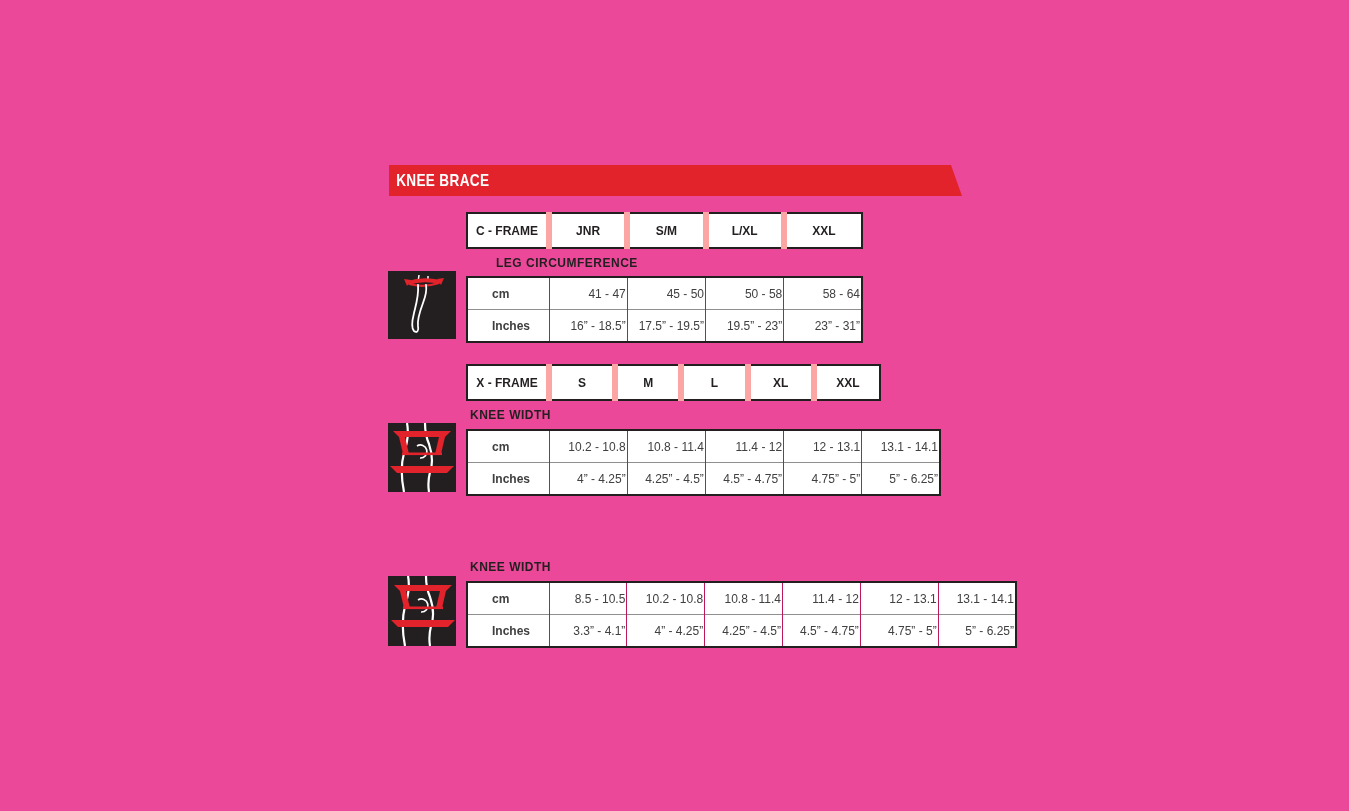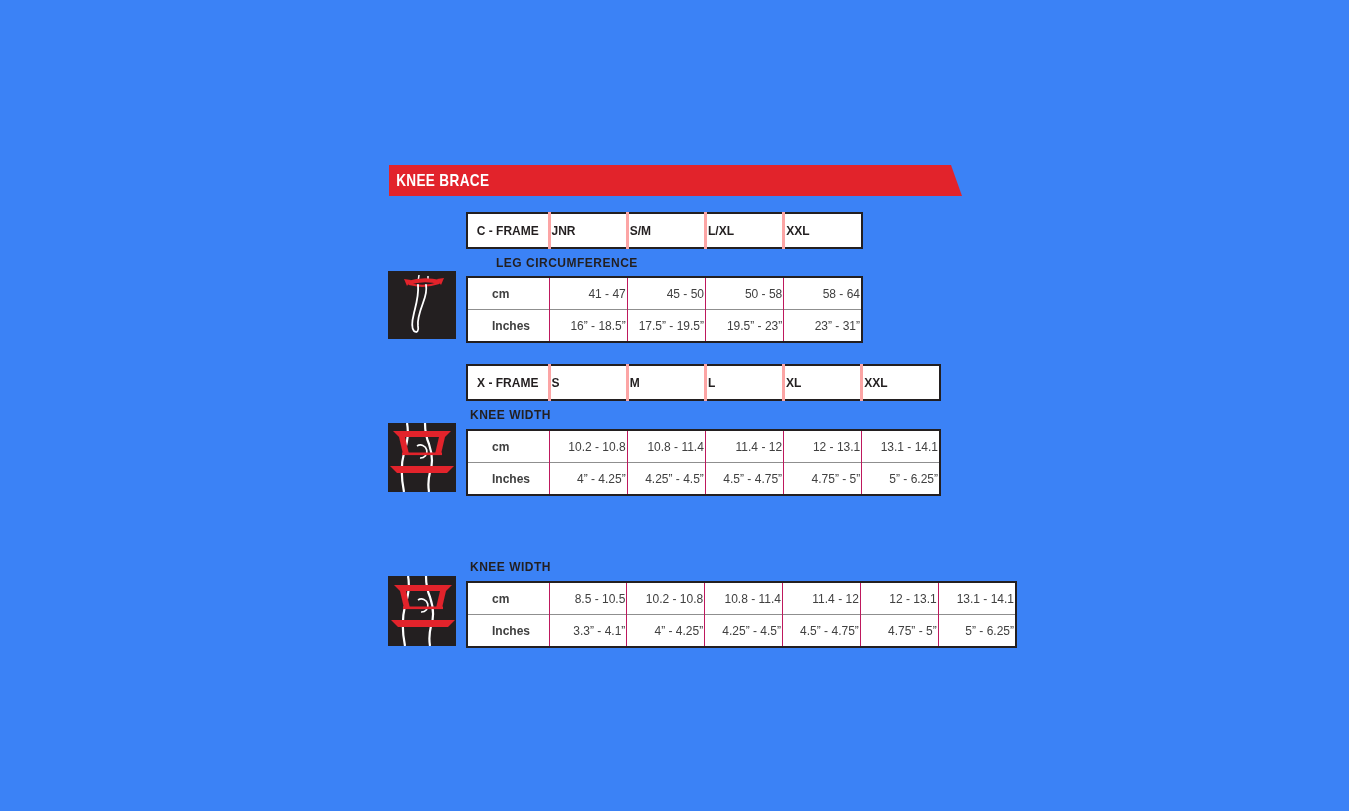--- a/index.html
+++ b/index.html
@@ -1,49 +1,49 @@
 <!DOCTYPE html>
 <html><head>
 <meta charset="utf-8">
 <style>
   html,body{margin:0;padding:0;background:#ffffff;}
-  .page{position:relative;width:1349px;height:811px;background:#3b82f6;overflow:hidden;
+  .page{position:relative;width:1349px;height:811px;background:#ec4899;overflow:hidden;
         font-family:"Liberation Sans", sans-serif;color:#231f20;}
 
   
   .banner{position:absolute;left:389px;top:165px;width:573px;height:31px;background:#e2232b;
           clip-path:polygon(0 0, calc(100% - 11px) 0, 100% 100%, 0 100%);
           display:flex;align-items:center;}
   .banner-title{font-size:17px;font-weight:bold;color:#ffffff;letter-spacing:.4px;
           padding-left:9px;transform:scaleX(.80);transform-origin:left center;white-space:nowrap;}
 
   
   table{border-collapse:collapse;table-layout:fixed;position:absolute;background:#fff;}
   table.hdr{border:2px solid #231f20;}
-  table.hdr td{border-left:3px solid #fca5a5;height:31px;text-align:left;
+  table.hdr td{border-left:6px solid #fca5a5;height:31px;text-align:center;
                font-weight:bold;font-size:12px;color:#231f20;overflow:hidden;}
   table.hdr td:first-child{border-left:none;text-align:center;}
   table.dat{border:2px solid #231f20;}
   table.dat td{border-left:1px solid #be185d;height:29px;text-align:right;
                font-size:12px;color:#404040;overflow:hidden;}
   table.dat td:first-child{border-left:none;}
   table.dat tr + tr td{border-top:1px solid #8f8f8f;}
   td.lbl{font-weight:bold;text-align:left !important;padding-left:24px;color:#231f20;}
 
   .measure{position:absolute;font-size:12px;font-weight:bold;letter-spacing:.5px;color:#231f20;white-space:nowrap;}
 
   .thumb{position:absolute;display:block;}
 
   
   #t0h{left:466px;top:212px;width:397px;padding-left:15px;}
   #m0 {left:470px;top:256px;padding-left:26px;}
   #t0d{left:466px;top:276px;width:397px;}
   #th0{left:388px;top:271px;}
 
-  #t1h{left:466px;top:364px;width:475px;}
+  #t1h{left:466px;top:364px;width:415px;}
   #m1 {left:470px;top:408px;}
   #t1d{left:466px;top:429px;width:475px;}
   #th1{left:388px;top:423px;}
 
   #t2h{left:466px;top:517px;width:551px;}
   #m2 {left:470px;top:560px;}
   #t2d{left:466px;top:581px;width:551px;}
   #th2{left:388px;top:576px;}
 </style>
 </head>

